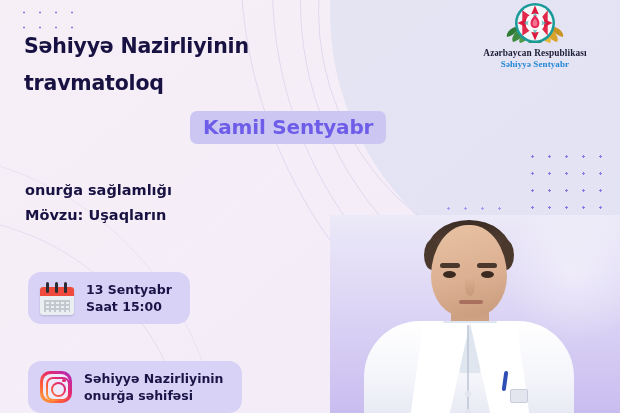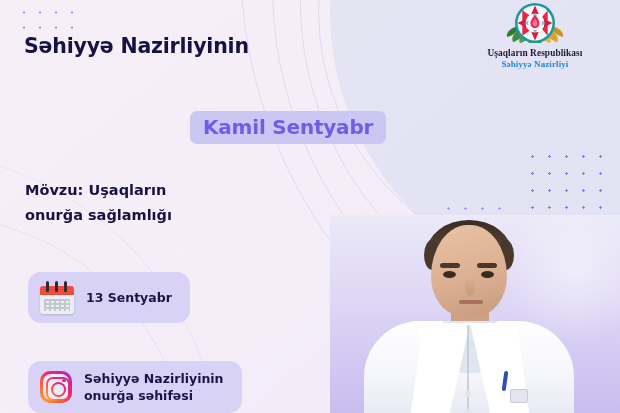--- a/index.html
+++ b/index.html
@@ -434,40 +434,42 @@
       <div class="doc-collar-line"></div>
       <div class="doc-pen"></div>
       <div class="doc-badge"></div>
       <div class="doc-btn b1"></div>
       <div class="doc-btn b2"></div>
     </div>
   </div>
 
   <div class="headline">
     <span class="line">Səhiyyə Nazirliyinin</span>
+    <span class="line">travmatoloq</span>
   </div>
 
   <div class="name-badge">Kamil Sentyabr</div>
 
   <div class="subject">
+    <span class="line">onurğa sağlamlığı</span>
     <span class="line">Mövzu: Uşaqların</span>
-    <span class="line">onurğa sağlamlığı</span>
   </div>
 
   <div class="pill pill-date">
     <div class="cal">
       <div class="cal-body"></div>
       <div class="cal-top"></div>
       <div class="cal-grid"></div>
       <div class="cal-ring r1"></div>
       <div class="cal-ring r2"></div>
       <div class="cal-ring r3"></div>
     </div>
     <div class="pill-text">
       <div>13 Sentyabr</div>
+      <div>Saat 15:00</div>
     </div>
   </div>
 
   <div class="pill pill-insta">
     <div class="insta">
       <div class="insta-inner"></div>
       <div class="insta-sq"></div>
       <div class="insta-circle"></div>
       <div class="insta-dot"></div>
     </div>
@@ -497,17 +499,17 @@
         <polygon points="70,3.5 75,15 87.5,21 75,27 70,38.5 65,27 52.5,21 65,15" fill="#e0173c"></polygon>
         <polygon points="57.3,8.3 67,15 77,15 82.7,8.3 82.7,33.7 77,27 67,27 57.3,33.7" fill="#e0173c" opacity="0.92"></polygon>
         <circle cx="70" cy="21" r="9.5" fill="#ffffff"></circle>
         <polygon points="70,10 74,17.5 82,21 74,24.5 70,32 66,24.5 58,21 66,17.5" fill="#1a9a9a" opacity="0.55"></polygon>
         <circle cx="70" cy="21" r="7" fill="#fdfdfd"></circle>
       </g>
 
       <path d="M70 13 C74.5 17.5, 75.5 21.5, 73.5 24.5 C72 26.8, 68 26.8, 66.5 24.5 C64.5 21.5, 65.5 17.5, 70 13 Z" fill="#e8295a"></path>
       <path d="M70 16.5 C72.4 19.2, 73 21.6, 71.8 23.3 C70.9 24.6, 69.1 24.6, 68.2 23.3 C67 21.6, 67.6 19.2, 70 16.5 Z" fill="#f5748f"></path>
     </svg>
-    <div class="emblem-title">Uşaqların Respublikası</div>
-    <div class="emblem-sub">Səhiyyə Nazirliyi</div>
+    <div class="emblem-title">Azərbaycan Respublikası</div>
+    <div class="emblem-sub">Səhiyyə Sentyabr</div>
   </div>
 
 </div>
 
 </body></html>

